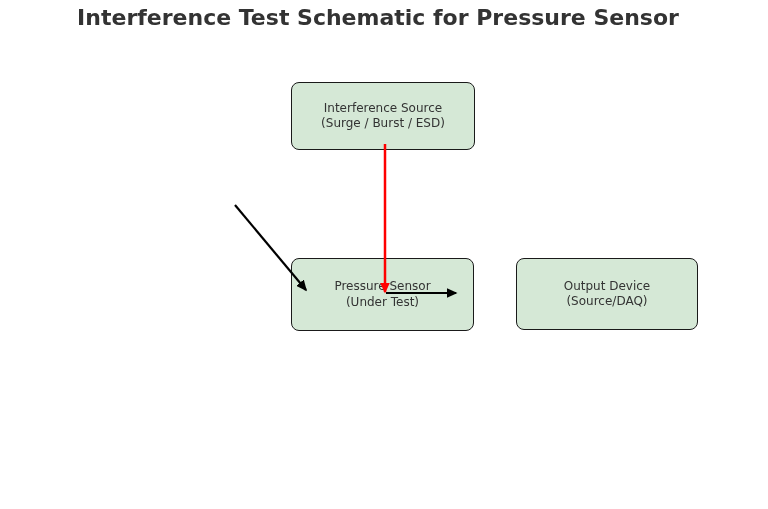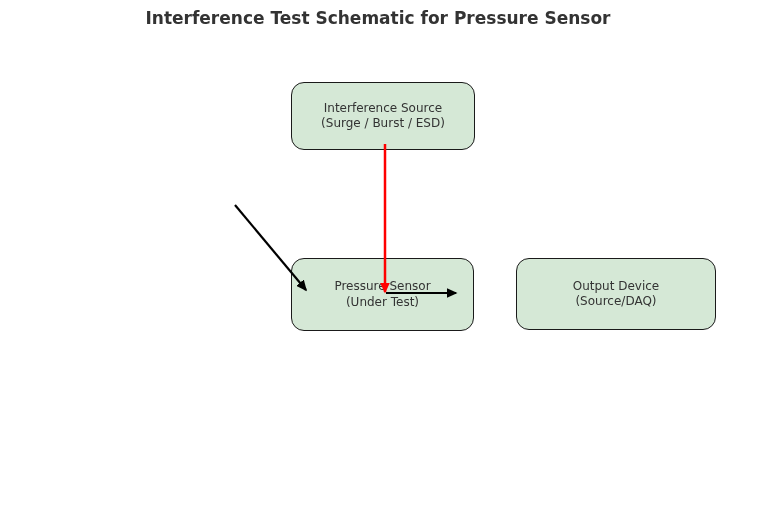--- a/index.html
+++ b/index.html
@@ -20,43 +20,43 @@
   .canvas {
     position: relative;
     width: 768px; height: 509px;
     background: var(--background);
   }
   .title {
     position: absolute;
     left: 0; top: 7px;
     width: 756px;
     text-align: center;
-    font-size: 17px;
+    font-size: 22px;
     line-height: 22px;
     font-weight: bold;
     color: var(--text);
   }
   .node {
     position: absolute;
     background: var(--box-fill);
     border: 1.6px solid var(--box-border);
-    border-radius: 13px;
+    border-radius: 8px;
     display: flex;
     align-items: center;
     justify-content: center;
     text-align: center;
     color: var(--text);
     font-size: 12px;
     line-height: 15.5px;
     z-index: 1;
   }
   .node-interference-source { left: 291px; top: 82px;  width: 184px; height: 68px; }
   .node-power-supply        { left: 68px;  top: 168px; width: 182px; height: 72px; }
   .node-pressure-sensor     { left: 291px; top: 258px; width: 183px; height: 73px; align-items: center; }
-  .node-output-device       { left: 516px; top: 258px; width: 200px; height: 72px; }
+  .node-output-device       { left: 516px; top: 258px; width: 182px; height: 72px; }
   .arrow-layer {
     position: absolute;
     left: 0; top: 0;
     width: 768px; height: 509px;
     z-index: 2;
     pointer-events: none;
   }
   .edge-black { stroke: var(--arrow-black); stroke-width: 2.2; }
   .edge-red   { stroke: var(--arrow-red);   stroke-width: 2.5; }
   .head-black { fill: var(--arrow-black); }

